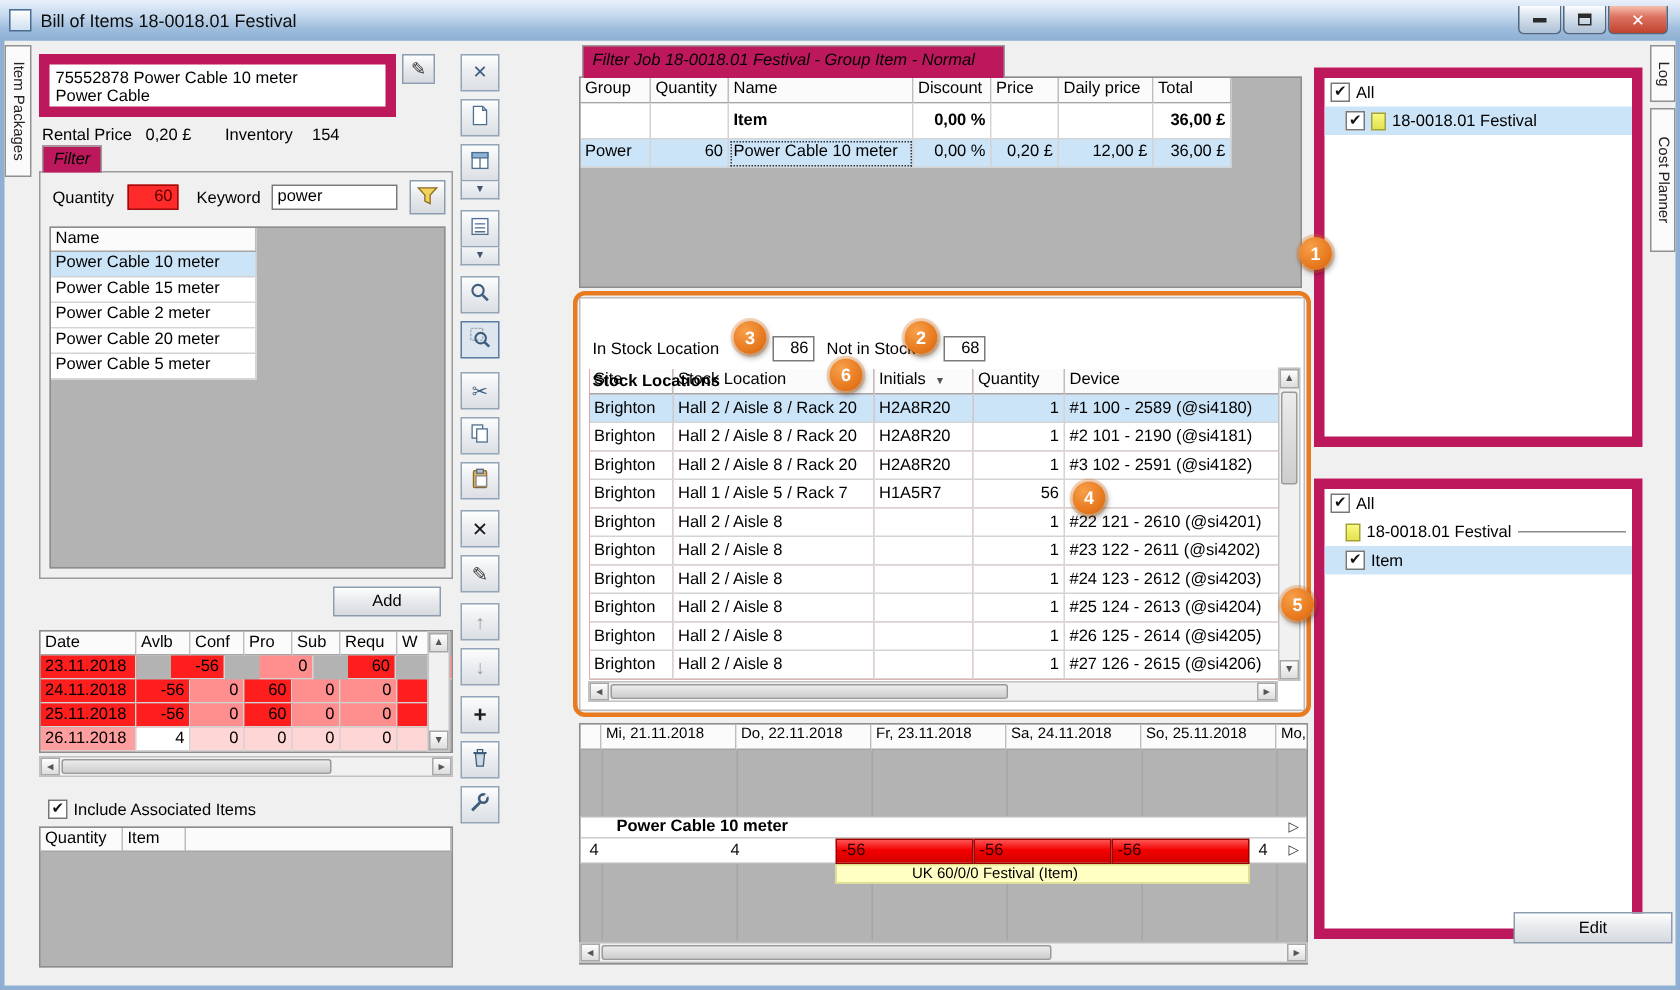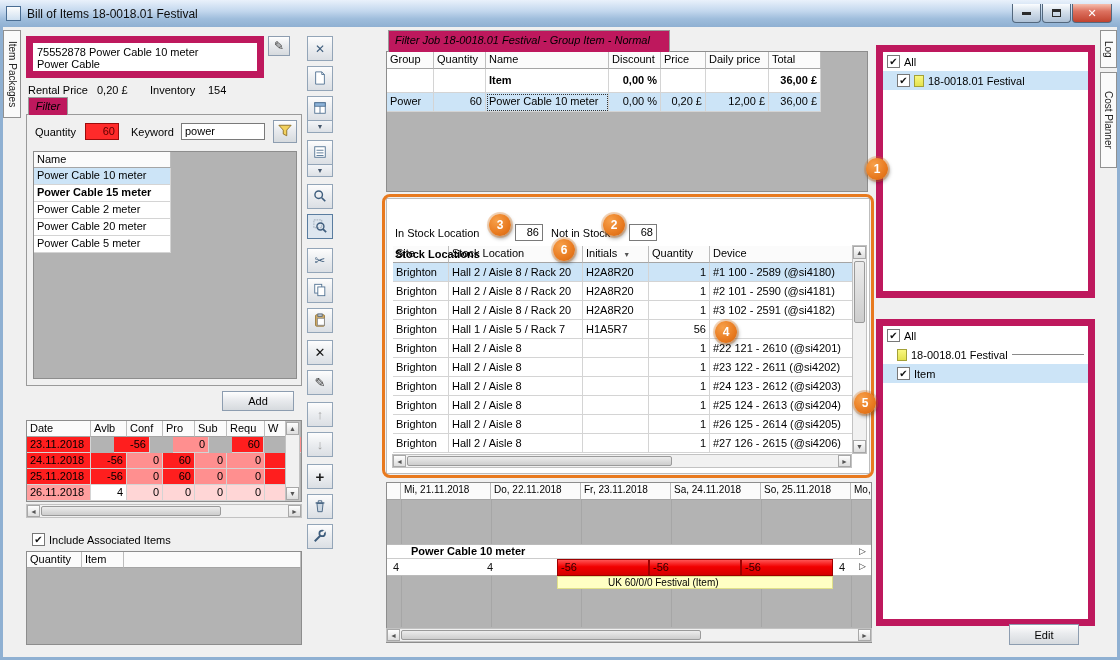--- a/index.html
+++ b/index.html
@@ -105,21 +105,21 @@
             <path d="M1 1h14L10 6.5V13l-4-2V6.5z" fill="#f2d15e" stroke="#8a6d1f"></path>
           </svg></span>
     </div>
     <div class="panel-gray" id="item-list" style="left:6px;top:36px;width:264px;height:228px;">
         <div class="trow" style="height: 16px;">
           <div class="c h" style="width: 137px;">Name</div>
         </div>
         <div class="trow sel" style="height: 17px;">
           <div class="c" style="width: 137px;">Power Cable 10 meter</div>
         </div>
-        <div class="trow" style="height: 17px; font-weight: bold;">
+        <div class="trow" style="height: 17px;">
           <div class="c" style="width: 137px;">Power Cable 15 meter</div>
         </div>
         <div class="trow" style="height: 17px;">
           <div class="c" style="width: 137px;">Power Cable 2 meter</div>
         </div>
         <div class="trow" style="height: 17px;">
           <div class="c" style="width: 137px;">Power Cable 20 meter</div>
         </div>
         <div class="trow" style="height: 17px;">
           <div class="c" style="width: 137px;">Power Cable 5 meter</div>
@@ -239,21 +239,21 @@
           <div class="c" style="width: 134px; padding-top: 3px;">Hall 2 / Aisle 8 / Rack 20</div>
           <div class="c" style="width: 66px; padding-top: 3px;">H2A8R20</div>
           <div class="c r" style="width: 61px; padding-top: 3px;">1</div>
           <div class="c" style="width: 143px; padding-top: 3px;">#1 100 - 2589 (@si4180)</div>
         </div>
         <div class="trow" style="height: 19px;">
           <div class="c" style="width: 56px; padding-top: 3px;">Brighton</div>
           <div class="c" style="width: 134px; padding-top: 3px;">Hall 2 / Aisle 8 / Rack 20</div>
           <div class="c" style="width: 66px; padding-top: 3px;">H2A8R20</div>
           <div class="c r" style="width: 61px; padding-top: 3px;">1</div>
-          <div class="c" style="width: 143px; padding-top: 3px;">#2 101 - 2590 (@si4181)</div>
+          <div class="c" style="width: 143px; padding-top: 3px;">#2 101 - 2190 (@si4181)</div>
         </div>
         <div class="trow" style="height: 19px;">
           <div class="c" style="width: 56px; padding-top: 3px;">Brighton</div>
           <div class="c" style="width: 134px; padding-top: 3px;">Hall 2 / Aisle 8 / Rack 20</div>
           <div class="c" style="width: 66px; padding-top: 3px;">H2A8R20</div>
           <div class="c r" style="width: 61px; padding-top: 3px;">1</div>
           <div class="c" style="width: 143px; padding-top: 3px;">#3 102 - 2591 (@si4182)</div>
         </div>
         <div class="trow" style="height: 19px;">
           <div class="c" style="width: 56px; padding-top: 3px;">Brighton</div>
@@ -359,21 +359,21 @@
       <div class="lirow" style="padding-left: 14px;">
         <span class="yico"></span>
         <span>18-0018.01 Festival</span>
         <span class="gline"></span>
       </div>
       <div class="lirow sel2" style="padding-left: 14px;">
         <span class="cbx">✔</span>
         <span>Item</span>
       </div>
     </div>
-  <div class="btn" style="left:1009px;top:624px;width:70px;height:21px;">Edit</div>
+  <div class="btn" style="left:1009px;top:608px;width:106px;height:21px;">Edit</div>
 <div class="tbtn" style="top: 36px;">
       <span><span class="gly" style="font-size:12px;color:#3e5d7d;font-weight:bold;">✕</span></span>
     </div>
     <div class="tbtn" style="top: 66px;">
       <span><svg width="14" height="14" viewBox="0 0 16 16">
           <path d="M3 1h7l3 3v11H3z" fill="#fff" stroke="#4e6f90"></path>
           <path d="M10 1v3h3" fill="none" stroke="#4e6f90"></path>
         </svg></span>
     </div>
     <div class="tbtn" style="top: 96px;">

